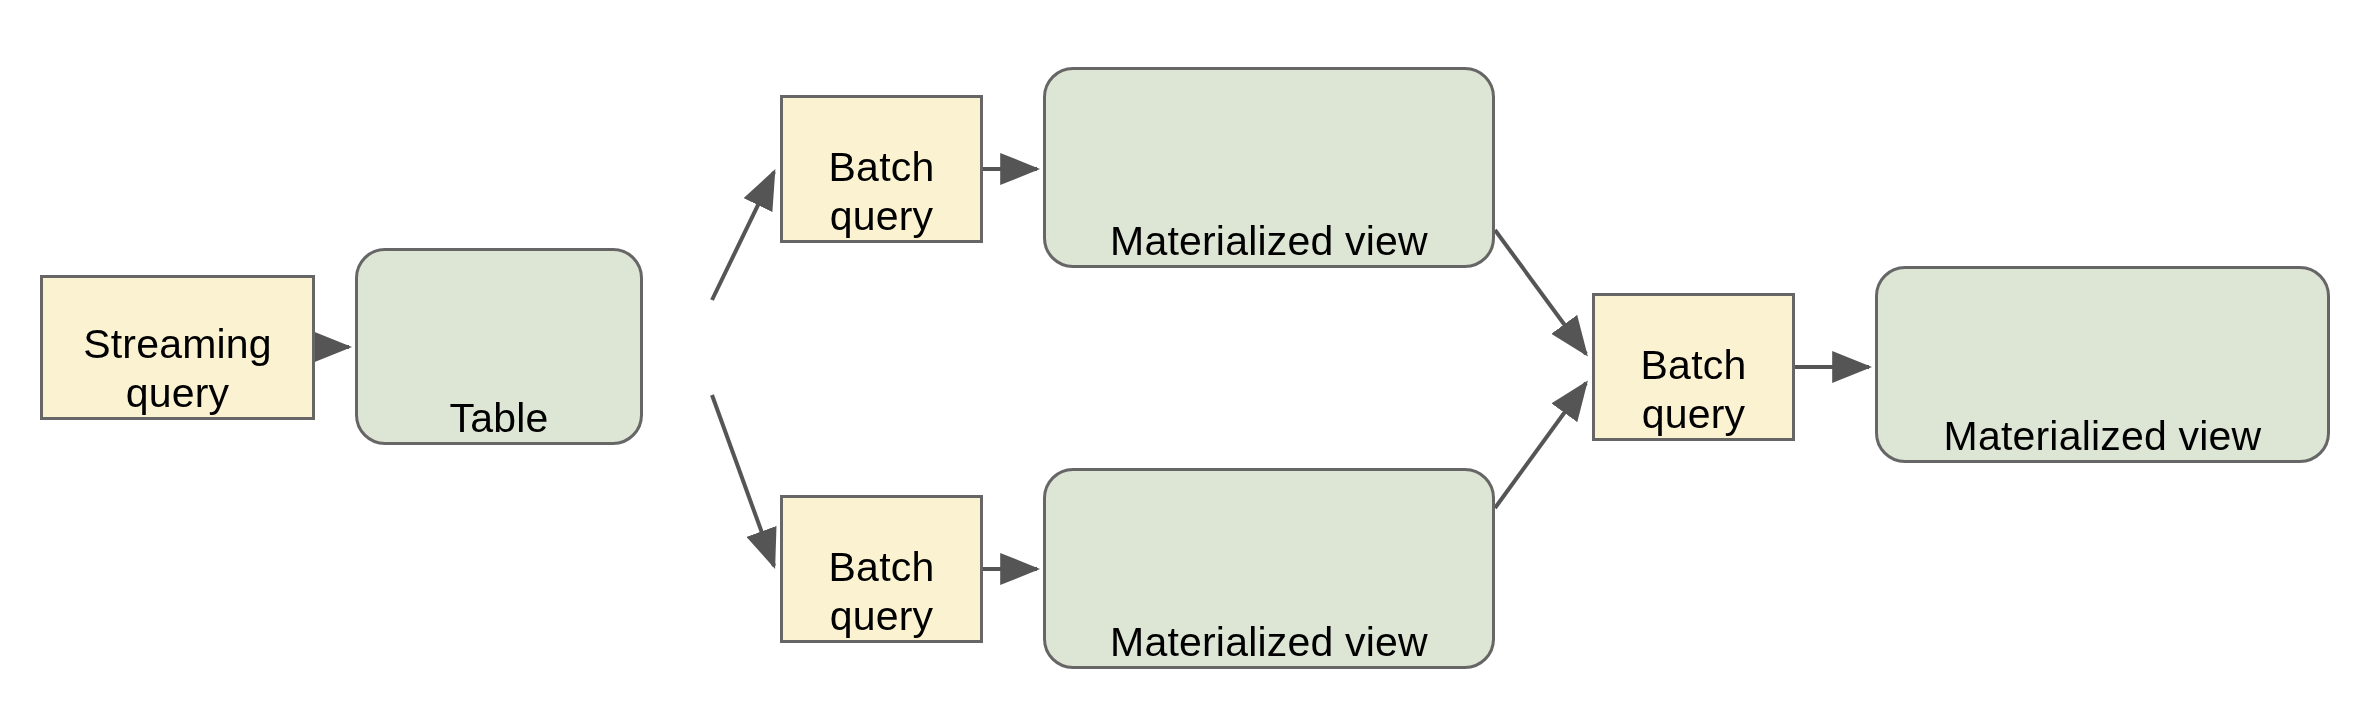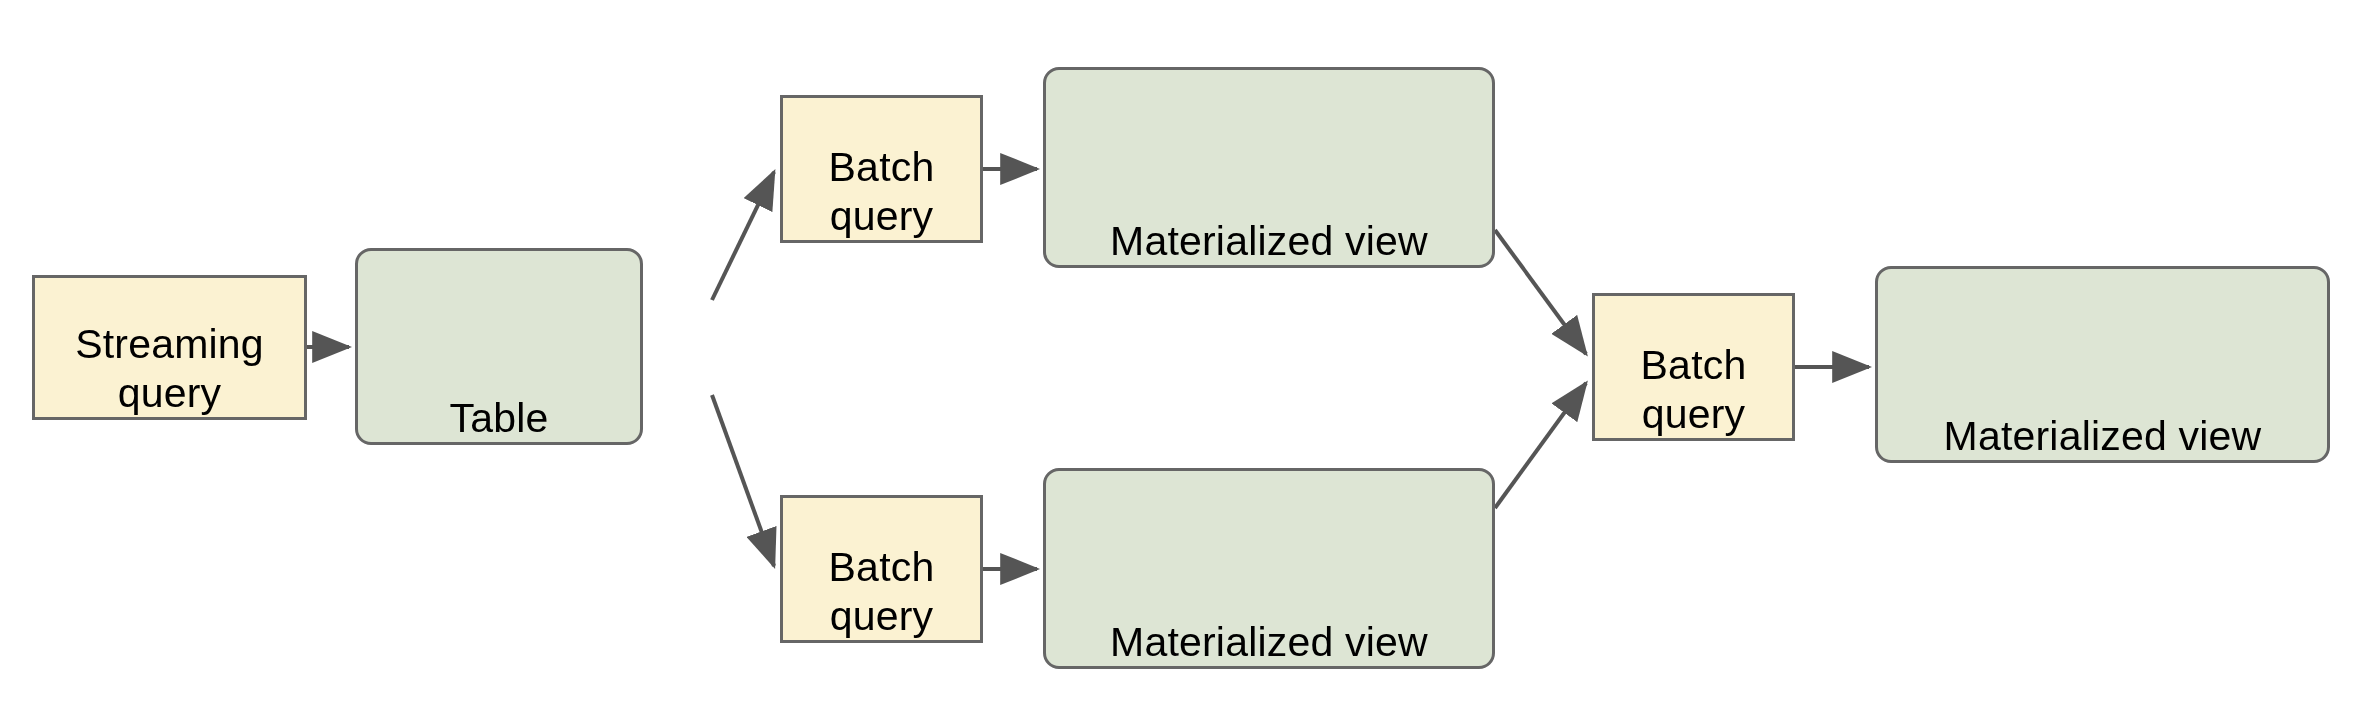--- a/index.html
+++ b/index.html
@@ -36,21 +36,21 @@
     letter-spacing: 0.2px;
     border: 3px solid #666666;
     z-index: 2;
   }
   .node.process {
     background: #fbf2d2;
     border-radius: 0;
   }
   .node.store {
     background: #dde5d4;
-    border-radius: 16px;
+    border-radius: 30px;
   }
   .node .label {
     display: block;
     width: 100%;
     padding: 0 8px;
     white-space: pre-line;
   }
 </style>
 </head>
 <body>
@@ -68,21 +68,21 @@
         <line x1="712" y1="300" x2="774" y2="172" marker-end="url(#arrowhead)"></line>
         <line x1="712" y1="395" x2="774" y2="566" marker-end="url(#arrowhead)"></line>
         <line x1="983" y1="169" x2="1037" y2="169" marker-end="url(#arrowhead)"></line>
         <line x1="983" y1="569" x2="1037" y2="569" marker-end="url(#arrowhead)"></line>
         <line x1="1495" y1="230" x2="1586" y2="354" marker-end="url(#arrowhead)"></line>
         <line x1="1495" y1="508" x2="1586" y2="383" marker-end="url(#arrowhead)"></line>
         <line x1="1795" y1="367" x2="1869" y2="367" marker-end="url(#arrowhead)"></line>
       </g>
   </svg>
 
-  <div class="node process" style="left: 32px; top: 275px; width: 275px; height: 145px;">
+  <div class="node process" style="left: 40px; top: 275px; width: 275px; height: 145px;">
     <span class="label">Streaming
 query</span>
   </div>
 
   <div class="node store" style="left: 355px; top: 248px; width: 288px; height: 197px;">
     <span class="label">Table</span>
   </div>
 
   <div class="node process" style="left: 780px; top: 95px; width: 203px; height: 148px;">
     <span class="label">Batch

